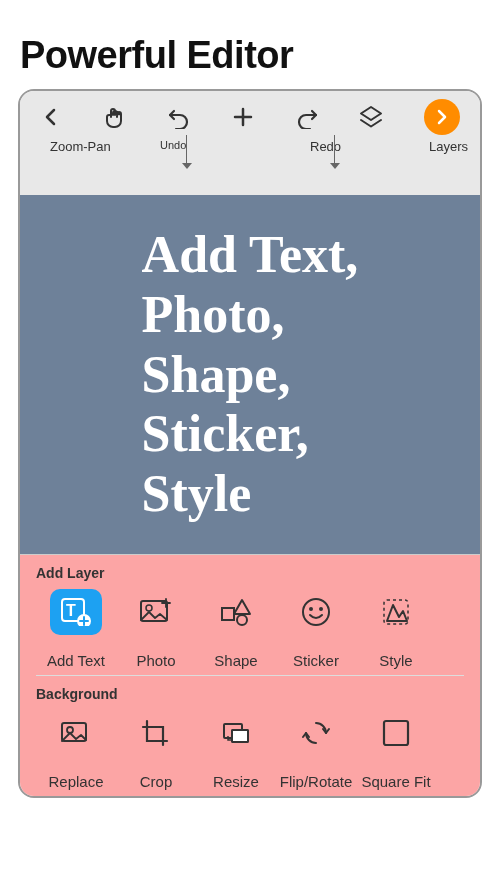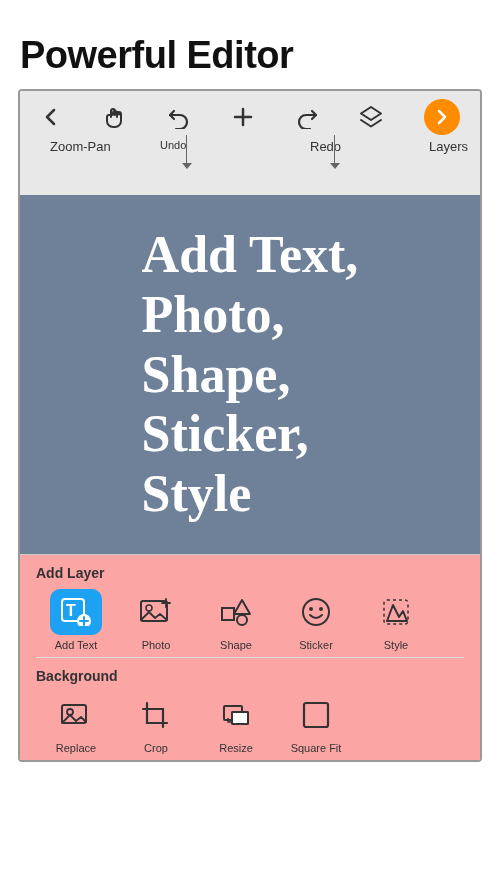--- a/index.html
+++ b/index.html
@@ -19,21 +19,21 @@
       color: #111;
       padding: 18px 20px 12px 20px;
       letter-spacing: -0.5px;
       margin-top: 16px;
     }
 
     
     .editor-container {
       margin: 0 18px;
       border: 2px solid #999;
-      border-radius: 4px;
+      border-radius: 16px;
       overflow: hidden;
     }
 
     
     .toolbar {
       display: flex;
       align-items: center;
       background: #e8e8e8;
       padding: 8px 10px 0 10px;
       gap: 0;
@@ -196,23 +196,23 @@
       position: relative;
     }
 
     .panel-item-icon.active-icon {
       background: #1da1f2;
       border-radius: 10px;
       color: #fff;
     }
 
     .panel-item-label {
-      font-size: 11px;
-      color: #333;
-      margin-top: 4px;
+      font-size: 15px;
+      color: #333;
+      margin-top: 17px;
       text-align: center;
     }
 
     .divider {
       height: 1px;
       background: #ddd;
       margin: 0 16px;
     }
 
     
@@ -406,20 +406,31 @@
             <svg width="30" height="28" viewBox="0 0 30 28" fill="none">
               <rect x="3" y="5" width="18" height="14" rx="1" stroke="#333" stroke-width="2" fill="none"></rect>
               <rect x="11" y="11" width="16" height="12" rx="1" stroke="#333" stroke-width="2" fill="white"></rect>
               <rect x="11" y="11" width="16" height="12" rx="1" stroke="#333" stroke-width="2" fill="none"></rect>
               <polyline points="7,17 7,21 11,21" stroke="#333" stroke-width="1.5" fill="none"></polyline>
             </svg>
           </div>
           <span class="panel-item-label">Resize</span>
         </div>
 
+        <div class="panel-item">
+          <div class="panel-item-icon">
+            <svg width="30" height="30" viewBox="0 0 30 30" fill="none">
+              <path d="M15 5 A10 10 0 0 1 25 15" stroke="#333" stroke-width="2" stroke-linecap="round" fill="none"></path>
+              <polyline points="22,11 25,15 28,11" stroke="#333" stroke-width="2" stroke-linecap="round" stroke-linejoin="round" fill="none"></polyline>
+              <path d="M15 25 A10 10 0 0 1 5 15" stroke="#333" stroke-width="2" stroke-linecap="round" fill="none"></path>
+              <polyline points="8,19 5,15 2,19" stroke="#333" stroke-width="2" stroke-linecap="round" stroke-linejoin="round" fill="none"></polyline>
+            </svg>
+          </div>
+          <span class="panel-item-label">Flip/Rotate</span>
+        </div>
 
         <div class="panel-item">
           <div class="panel-item-icon">
             <svg width="28" height="28" viewBox="0 0 28 28" fill="none">
               <rect x="2" y="2" width="24" height="24" rx="2" stroke="#333" stroke-width="2.2" fill="none"></rect>
             </svg>
           </div>
           <span class="panel-item-label">Square Fit</span>
         </div>
 

